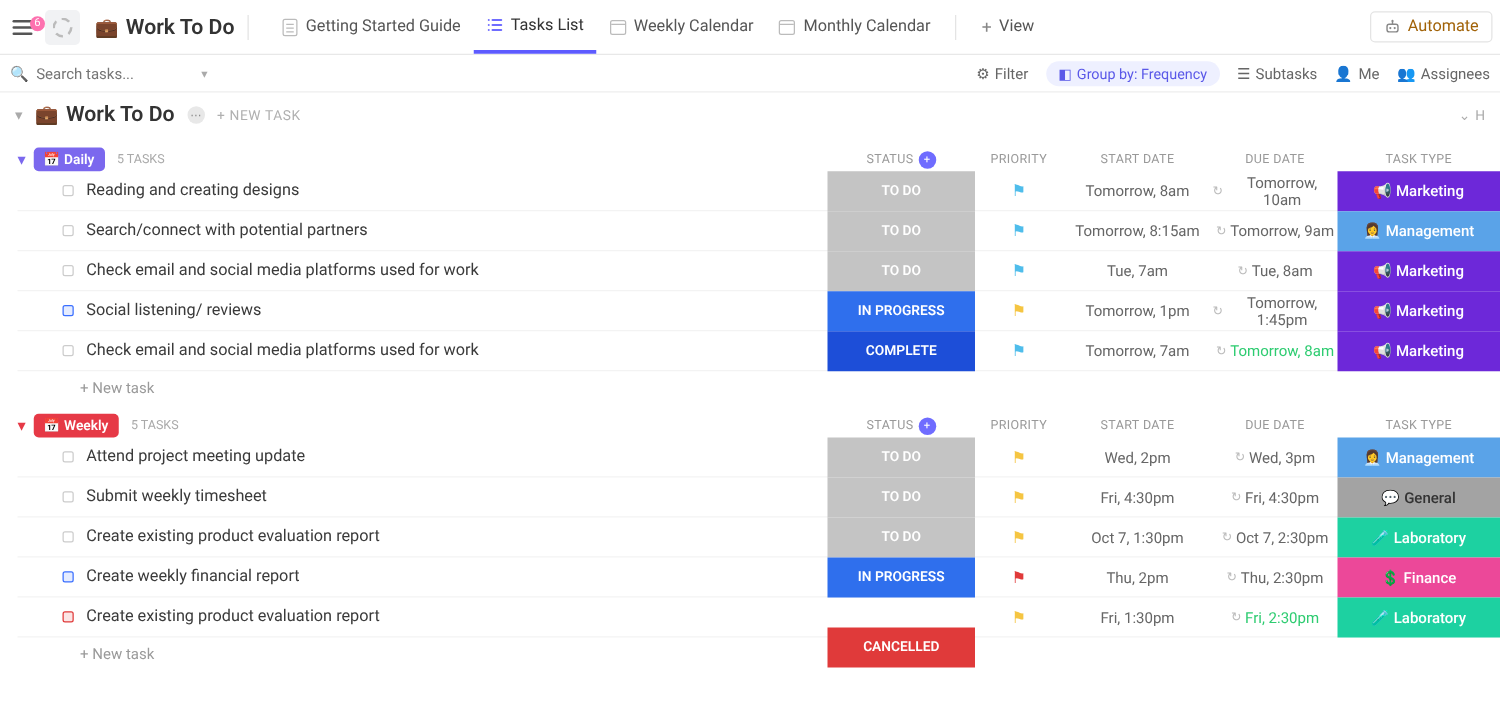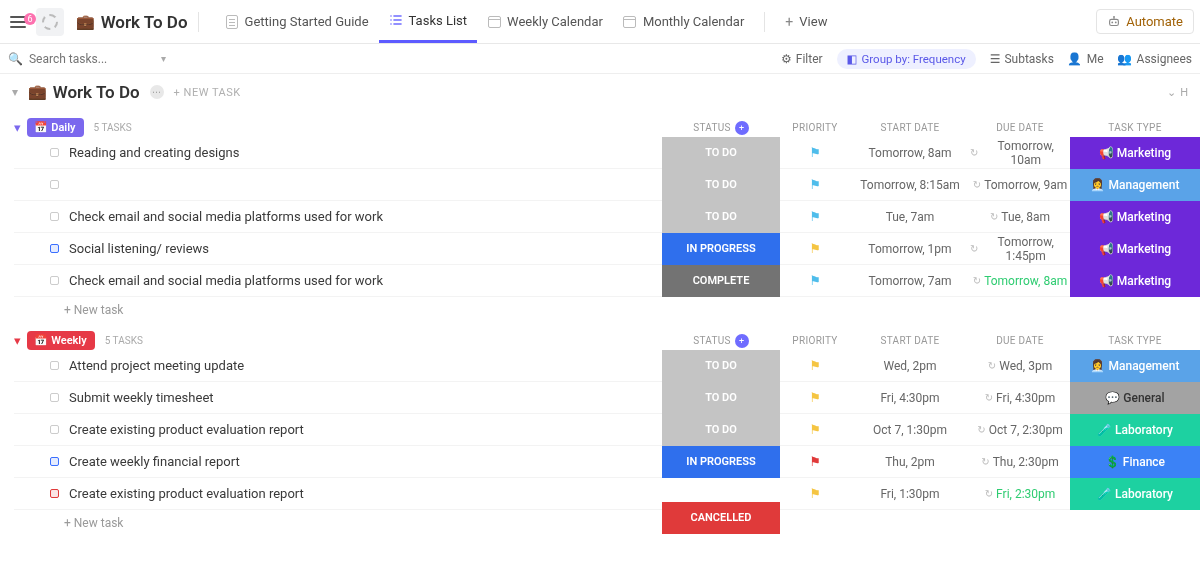--- a/index.html
+++ b/index.html
@@ -51,37 +51,37 @@
 .task-row { display:flex; align-items:center; height:32px; border-bottom:1px solid #f3f3f3; }
 .row-left { display:flex; align-items:center; gap:10px; width:640px; padding-left:36px; }
 .status-dot { width:9px; height:9px; border-radius:2px; border:1.5px solid #ccc; }
 .status-dot.inprog { border-color:#3a6fff; background:#3a6fff22; }
 .status-dot.cancel { border-color:#e03a3a; background:#e03a3a22; }
 .taskname { font-size:13px; color:#3a3a3a; }
 .row-right { display:flex; align-items:center; margin-left:auto; }
 .status-cell { width:118px; height:32px; display:flex; align-items:center; justify-content:center; font-size:11px; font-weight:600; color:#fff; }
 .status-cell.todo { background:#c4c4c4; color:#fff; }
 .status-cell.inprogress { background:#2f6fed; }
-.status-cell.complete { background:#737373; }
+.status-cell.complete { background:#1d4ed8; }
 .status-cell.cancelled { background:#e03a3a;margin-top:48px; }
 .pri-cell { width:70px; display:flex; justify-content:center; }
 .flag { font-size:13px; }
 .flag.blue { color:#4fbdeb; }
 .flag.yellow { color:#f5c542; }
 .flag.red { color:#e03a3a; }
 .date-cell { width:120px; text-align:center; font-size:12px; color:#666; }
 .due-cell { width:100px; text-align:center; font-size:12px; color:#666; display:flex; align-items:center; justify-content:center; gap:3px; }
 .due-cell.green { color:#2ecc71; }
 .recur-ico { font-size:10px; color:#bbb; }
 .type-cell { width:130px; height:32px; display:flex; align-items:center; justify-content:center; font-size:12px; color:#fff; gap:4px; font-weight:500; }
 .type-cell.marketing { background:#6d28d9; }
 .type-cell.management { background:#5aa3e8; }
 .type-cell.general { background:#a3a3a3; color:#333; }
 .type-cell.laboratory { background:#1dd1a1; }
-.type-cell.finance { background:#3b82f6; }
+.type-cell.finance { background:#ec4899; }
 .new-task-row { padding:6px 0 6px 50px; font-size:12px; color:#9a9a9a; cursor:pointer; }
 .search-icon { color:#888; font-size:12px; }
 .doc-ico { width:12px; height:14px; border:1px solid #bbb; border-radius:2px; position:relative; }
 .doc-ico::before { content:""; position:absolute; top:3px; left:2px; right:2px; height:1px; background:#bbb; box-shadow:0 3px 0 #bbb, 0 6px 0 #bbb; }
 .cal-ico { width:13px; height:12px; border:1px solid #bbb; border-radius:2px; position:relative; }
 .cal-ico::before { content:""; position:absolute; top:2px; left:0; right:0; height:1px; background:#bbb; }
 .list-ico svg { display:block; }
 .hr-right { margin-left:auto; display:flex; gap:4px; align-items:center; color:#aaa; font-size:11px; }
 .menu-wrap { position:relative; }
 </style>
@@ -234,20 +234,21 @@
             <span class="flag blue">⚑</span>
           </div>
           <div class="date-cell">Tomorrow, 8am</div>
           <div class="due-cell "><span class="recur-ico">↻</span>Tomorrow, 10am</div>
           <div class="type-cell marketing">📢 Marketing</div>
         </div>
       </div>
       <div class="task-row">
         <div class="row-left">
           <span class="status-dot "></span>
+          <span class="taskname">Search/connect with potential partners</span>
         </div>
         <div class="row-right">
           <div class="status-cell todo">TO DO</div>
           <div class="pri-cell">
             <span class="flag blue">⚑</span>
           </div>
           <div class="date-cell">Tomorrow, 8:15am</div>
           <div class="due-cell "><span class="recur-ico">↻</span>Tomorrow, 9am</div>
           <div class="type-cell management">👩‍💼 Management</div>
         </div>

